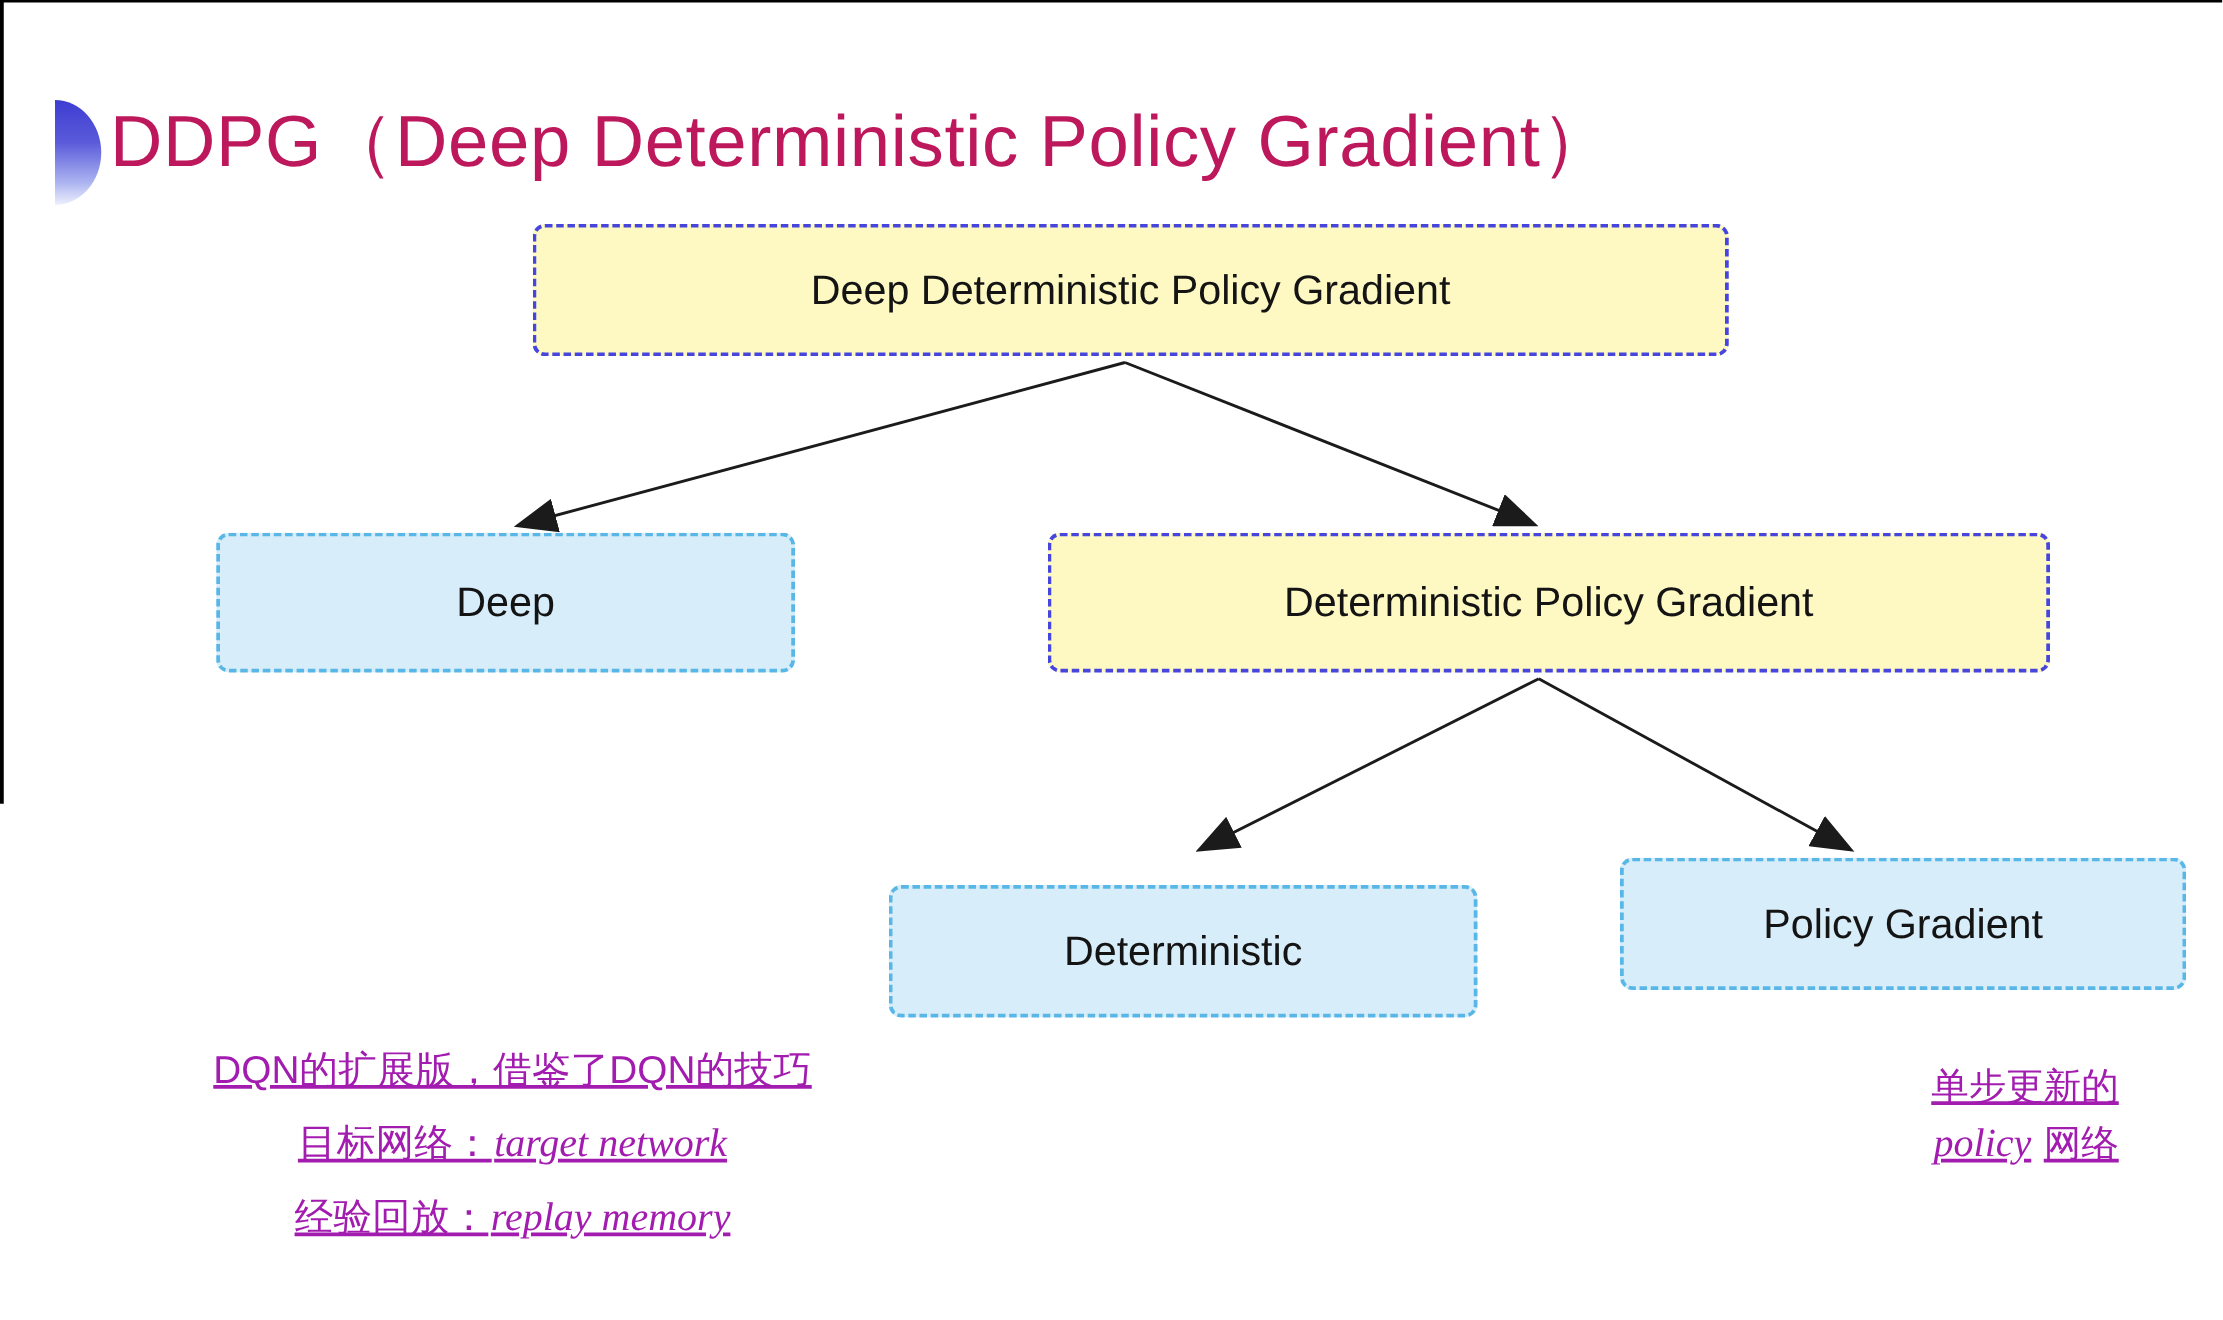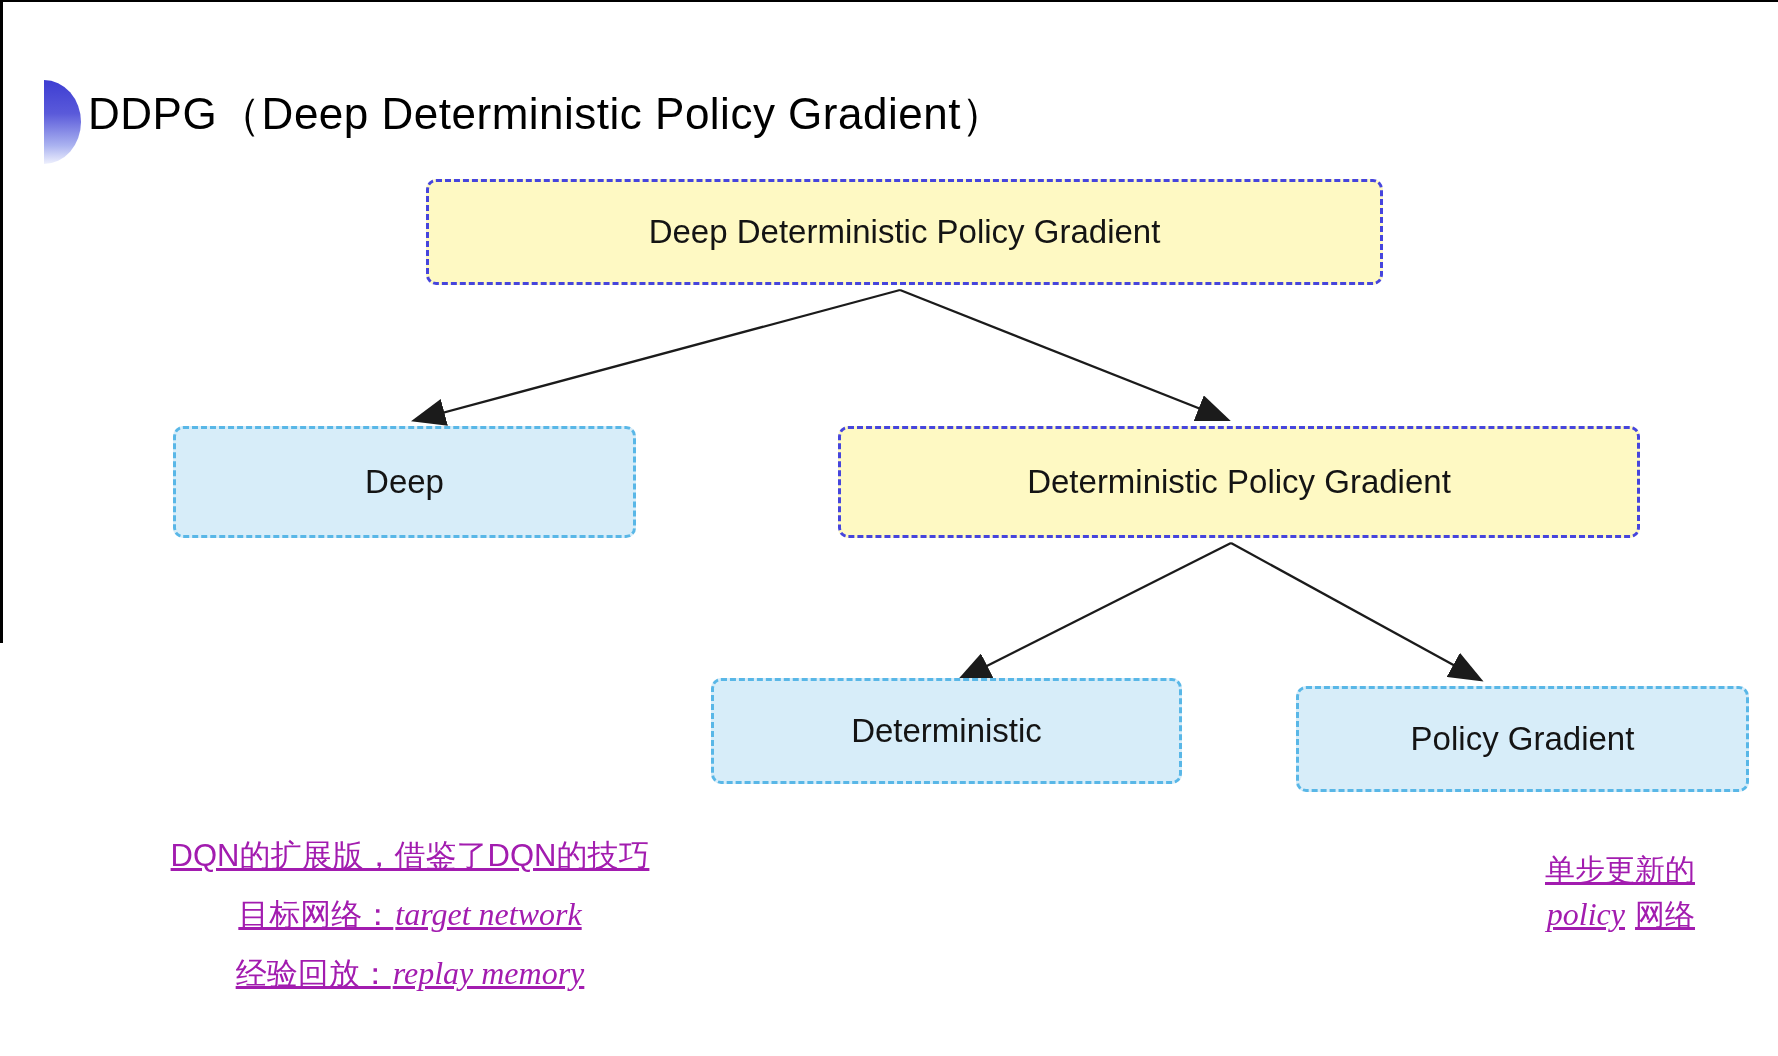--- a/index.html
+++ b/index.html
@@ -14,37 +14,37 @@
   .edge-top{position:absolute;left:0;top:0;width:1778px;height:2px;background:#000;}
   .edge-left{position:absolute;left:0;top:0;width:3px;height:643px;background:#000;}
   .accent{
     position:absolute;left:44px;top:80px;width:37px;height:84px;
     border-top-right-radius:100% 50%;
     border-bottom-right-radius:100% 50%;
     background:linear-gradient(180deg,#3d3dd2 0%,#5a5ada 40%,#aab2f0 78%,#eef0fd 100%);
   }
   .page-title{
     position:absolute;left:88px;top:82px;margin:0;
-    font-size:44px;line-height:64px;font-weight:400;
-    color:#000000;letter-spacing:0.5px;white-space:nowrap;
+    font-size:58px;line-height:64px;font-weight:400;
+    color:#be185d;letter-spacing:0.5px;white-space:nowrap;
   }
   .node{
     position:absolute;
     display:flex;align-items:center;justify-content:center;
     border-radius:10px;
     font-size:33px;color:#141414;
     box-sizing:border-box;
     white-space:nowrap;
   }
   .node.purple{background:#fef9c3;border:3px dashed #4645dd;}
   .node.cyan{background:#d7edf9;border:3px dashed #59b7e7;}
   .node-ddpg{left:426px;top:179px;width:957px;height:106px;}
   .node-deep{left:173px;top:426px;width:463px;height:112px;}
   .node-dpg{left:838px;top:426px;width:802px;height:112px;}
-  .node-deterministic{left:711px;top:678px;width:471px;height:106px;}
+  .node-deterministic{left:711px;top:708px;width:471px;height:106px;}
   .node-pg{left:1296px;top:686px;width:453px;height:106px;text-align:right;}
   .arrows{position:absolute;left:0;top:0;width:1778px;height:1056px;pointer-events:none;}
   .note{position:absolute;text-align:center;color:#a21caf;text-decoration:underline;}
   .note-line{display:block;}
   .note-deep{left:120px;top:827px;width:580px;}
   .note-deep .note-line{line-height:58px;font-size:31px;}
   .note-det{left:820px;top:848px;width:390px;}
   .note-det .note-line{line-height:44px;font-size:30px;}
   .note-pg{left:1310px;top:848px;width:385px;}
   .note-pg .note-line{line-height:44px;font-size:30px;text-align:right;}

